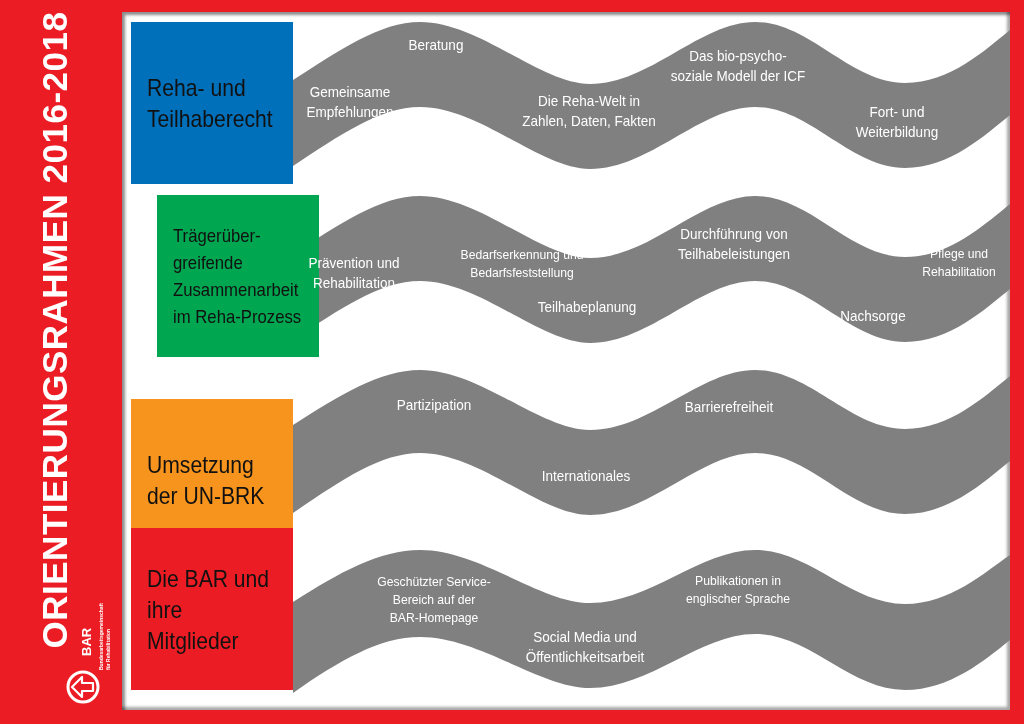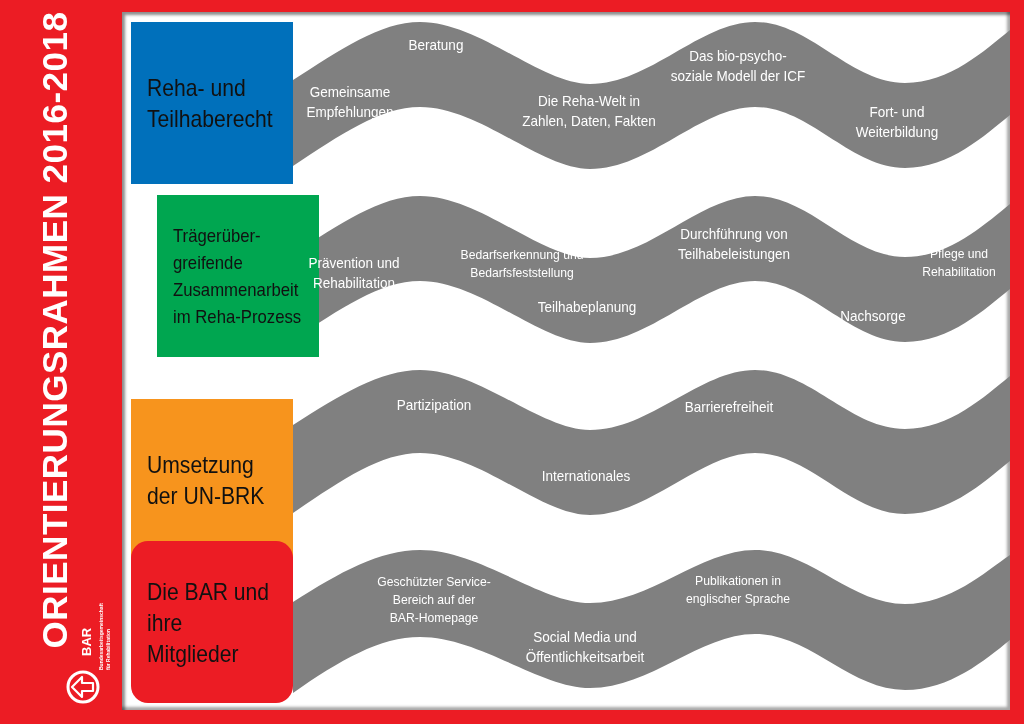--- a/index.html
+++ b/index.html
@@ -91,21 +91,21 @@
 <div class="cat-box small" style="top:195px; background:#00a650;">
   <span>Trägerüber-
 greifende
 Zusammenarbeit
 im Reha-Prozess</span>
 </div>
 <div class="cat-box" style="top:367px; background:#f7941d;margin-top:32px;">
   <span>Umsetzung
 der UN-BRK</span>
 </div>
-<div class="cat-box" style="top:541px; background:#ec1c24;border-radius:17px;">
+<div class="cat-box" style="top:528px; background:#ec1c24;">
   <span>Die BAR und
 ihre Mitglieder</span>
 </div>
 
 <div class="label" style="left:350px;top:82px;">Gemeinsame
 Empfehlungen</div>
 <div class="label" style="left:436px;top:35px;">Beratung</div>
 <div class="label" style="left:589px;top:91px;">Die Reha-Welt in
 Zahlen, Daten, Fakten</div>
 <div class="label" style="left:738px;top:46px;">Das bio-psycho-

